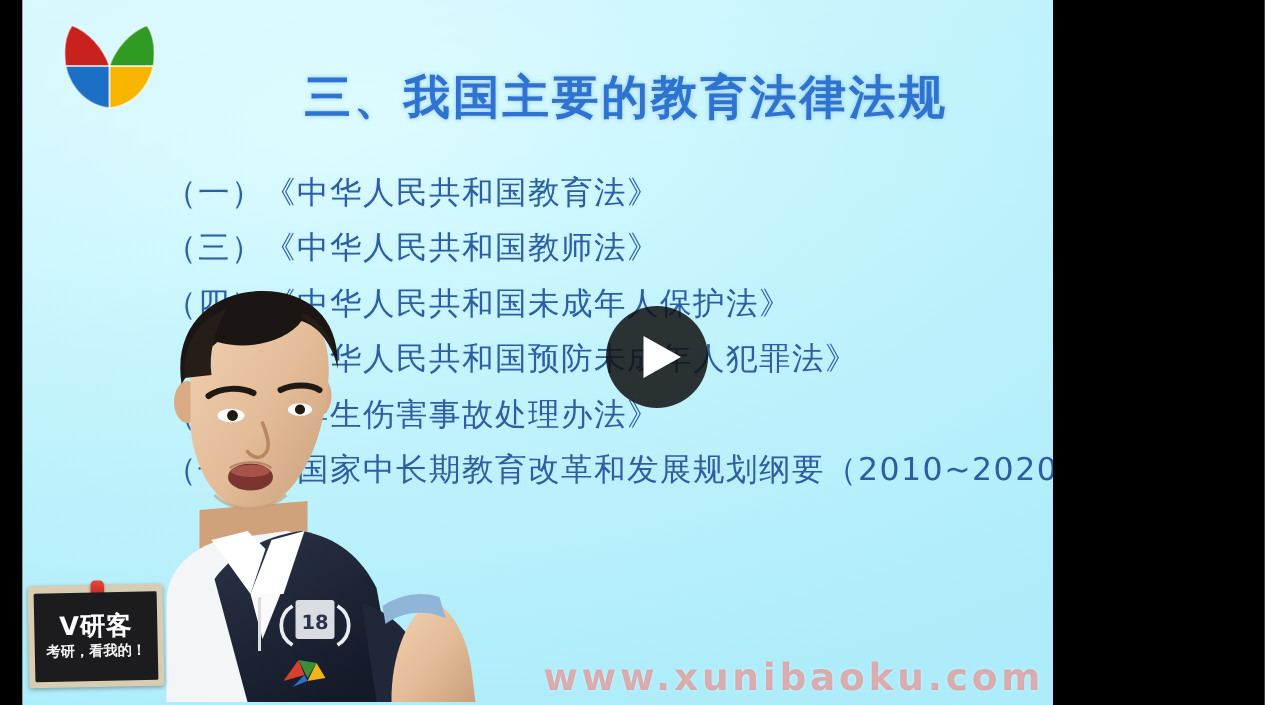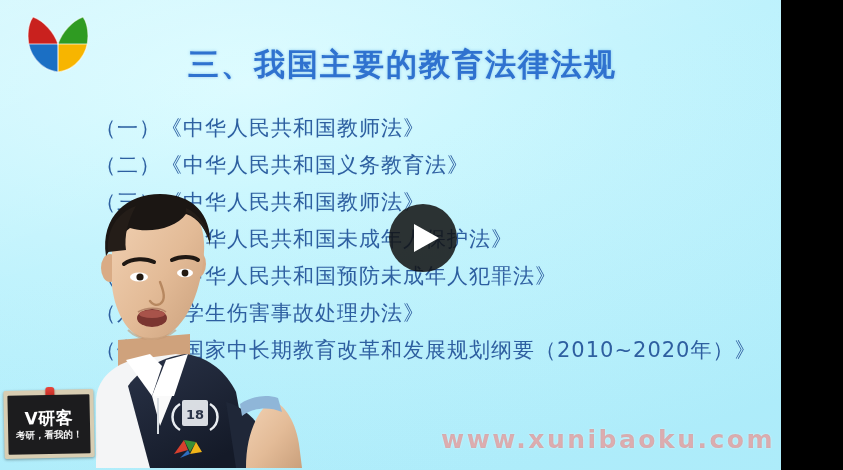--- a/index.html
+++ b/index.html
@@ -6,24 +6,25 @@
     margin: 0;
     padding: 0;
     background: #000;
   }
   body {
     font-family: "DejaVu Sans", "Liberation Sans", sans-serif;
   }
 
   .player {
     position: relative;
-    width: 781px;
+    width: 687px;
     height: 470px;
     overflow: hidden;
     background: #ffffff;
+    margin-left: 15px;
   }
 
   
   .slide-bg {
     position: absolute;
     inset: 0;
     background:
       radial-gradient(ellipse 110% 85% at 32% 18%, #d8fbff 0%, #c4f4fd 45%, #b2eefb 100%);
   }
   .slide-bg::after {
@@ -154,21 +155,21 @@
     height: 0;
     border-left: 25px solid #ffffff;
     border-top: 14px solid transparent;
     border-bottom: 14px solid transparent;
   }
 
   
   .watermark {
     position: absolute;
     right: 6px;
-    bottom: 16px;
+    bottom: 4px;
     font-size: 25px;
     font-weight: bold;
     letter-spacing: 2.5px;
     color: rgba(226, 62, 58, 0.40);
     text-shadow: 0 0 2px rgba(255,255,255,0.55);
     font-family: "DejaVu Sans", "Liberation Sans", sans-serif;
     white-space: nowrap;
     pointer-events: none;
   }
 </style>
@@ -196,22 +197,21 @@
       <path d="M34 58 C16 56 4 40 4 22 C4 14 6 7 9 3 C20 7 30 18 34 30
                C38 18 48 7 59 3 C62 7 64 14 64 22 C64 40 52 56 34 58 Z" fill="none" stroke="rgba(255,255,255,0.55)" stroke-width="1.2"></path>
       <line x1="34" y1="29" x2="34" y2="58" stroke="rgba(255,255,255,0.7)" stroke-width="1.4"></line>
       <line x1="5" y1="30" x2="63" y2="30" stroke="rgba(255,255,255,0.7)" stroke-width="1.2"></line>
     </svg>
   </div>
 
   <div class="slide-title">三、我国主要的教育法律法规</div>
 
   <div class="slide-list">
-    <div class="slide-line">（一）《中华人民共和国教师法》</div>
-    <div class="slide-line">（二）《中华人民共和国义务教育法》</div>
+    <div class="slide-line">（一）《中华人民共和国教育法》</div>
     <div class="slide-line">（三）《中华人民共和国教师法》</div>
     <div class="slide-line">（四）《中华人民共和国未成年人保护法》</div>
     <div class="slide-line">（五）《中华人民共和国预防未成年人犯罪法》</div>
     <div class="slide-line">（六）《学生伤害事故处理办法》</div>
     <div class="slide-line">（七）《国家中长期教育改革和发展规划纲要（2010~2020年）》</div>
   </div>
 
   <div class="presenter">
     <svg width="310" height="280" viewBox="0 0 310 280">
       <defs>

